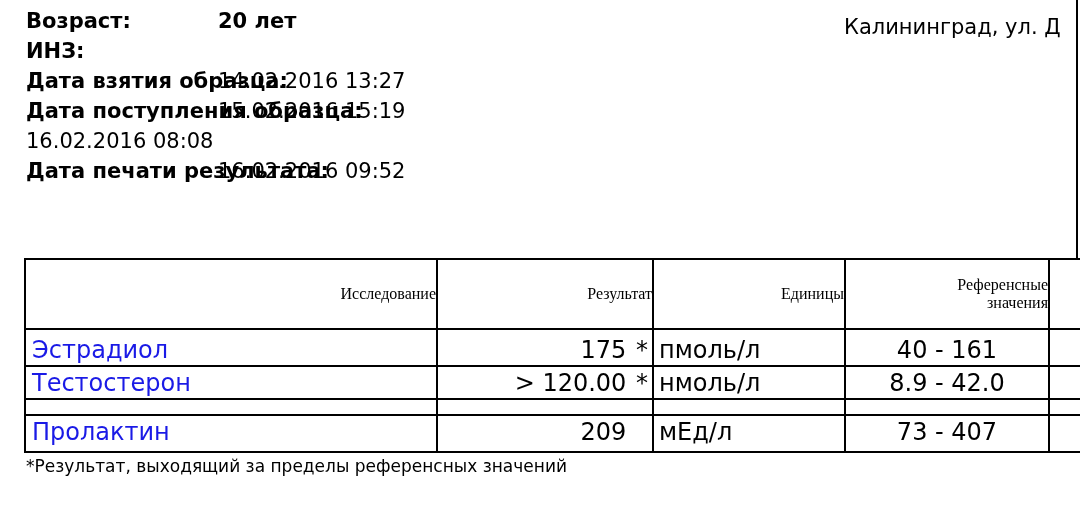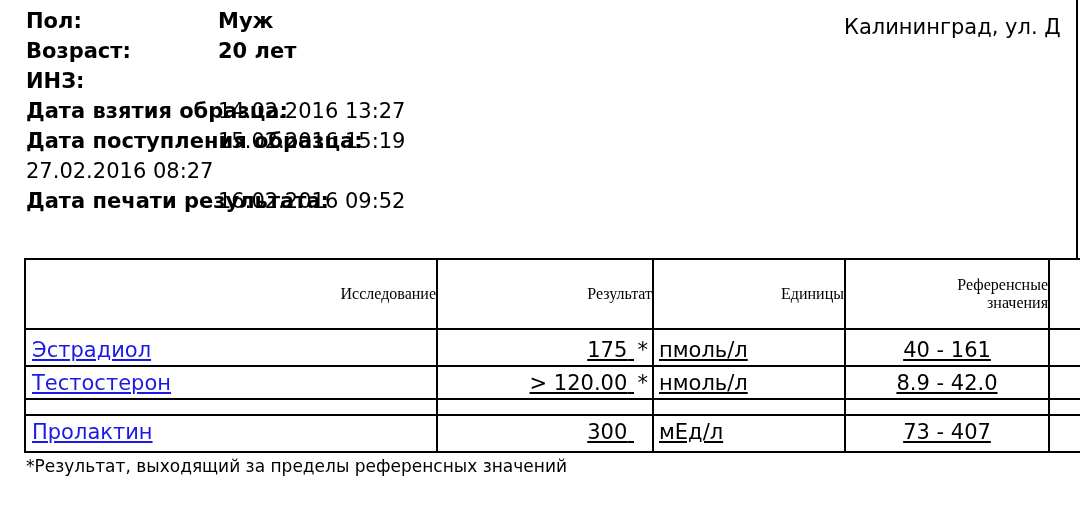--- a/index.html
+++ b/index.html
@@ -95,22 +95,21 @@
   }
   thead th span {
     display: block;
     margin-left: 28px;
   }
 
   tbody td {
     border-top: none;
     border-bottom: none;
     height: 31px;
-    font-size: 21px;
-    text-decoration: underline;
+    font-size: 24px;
   }
   tbody tr:first-child td {
     border-top: 2px solid #000;
     padding-top: 4px;
   }
   tbody tr:last-child td {
     border-bottom: 2px solid #000;
     padding-bottom: 4px;
     margin-top: 20px;
   }
@@ -165,24 +164,20 @@
 </style>
 </head>
 <body>
 
 <div class="page">
 
   <div class="edge-line"></div>
 
   <div class="info">
 
-    <div class="info-row">
-      <div class="info-label bold">Пол:</div>
-      <div class="info-value bold">Муж</div>
-    </div>
 
     <div class="info-row">
       <div class="info-label bold">Возраст:</div>
       <div class="info-value bold">20 лет</div>
     </div>
 
     <div class="info-row">
       <div class="info-label">ИНЗ:</div>
     </div>
 
@@ -190,21 +185,21 @@
       <div class="info-label">Дата взятия образца:</div>
       <div class="info-value">14.02.2016 13:27</div>
     </div>
 
     <div class="info-row">
       <div class="info-label">Дата поступления образца:</div>
       <div class="info-value">15.02.2016 15:19</div>
     </div>
 
     <div class="info-row">
-      <div class="info-value">27.02.2016 08:27</div>
+      <div class="info-value">16.02.2016 08:08</div>
     </div>
 
     <div class="info-row">
       <div class="info-label">Дата печати результата:</div>
       <div class="info-value">16.02.2016 09:52</div>
     </div>
 
     <div class="address">Калининград, ул. Д</div>
   </div>
 
@@ -246,21 +241,21 @@
         </tr>
         <tr class="spacer-row">
           <td></td>
           <td></td>
           <td></td>
           <td></td>
           <td></td>
         </tr>
         <tr>
           <td class="cell-study">Пролактин</td>
-          <td class="cell-result"><span>300</span> <span class="flag"></span></td>
+          <td class="cell-result"><span>209</span> <span class="flag"></span></td>
           <td class="cell-units">мЕд/л</td>
           <td class="cell-ref">73 - 407</td>
           <td class="cell-extra"></td>
         </tr>
       </tbody>
     </table>
   </div>
 
   <div class="footnote">*Результат, выходящий за пределы референсных значений</div>
 

